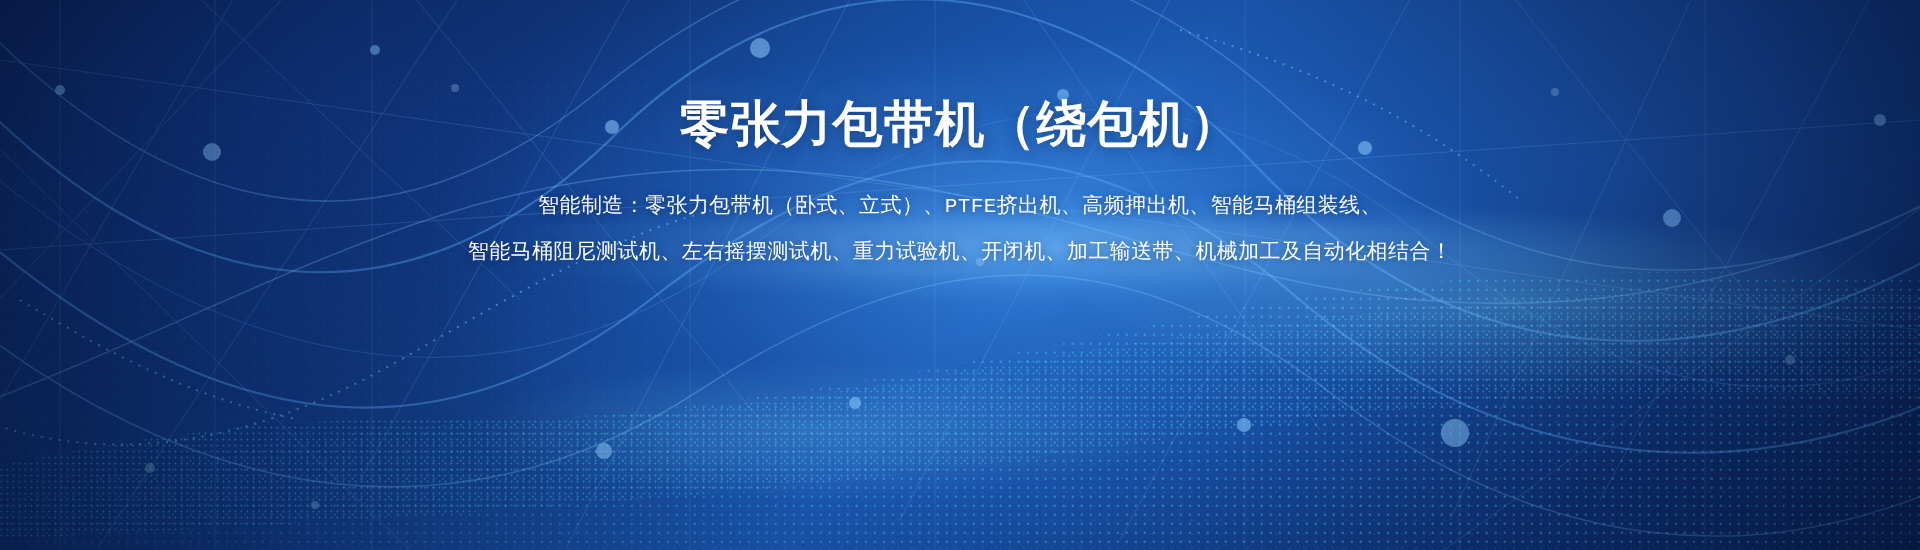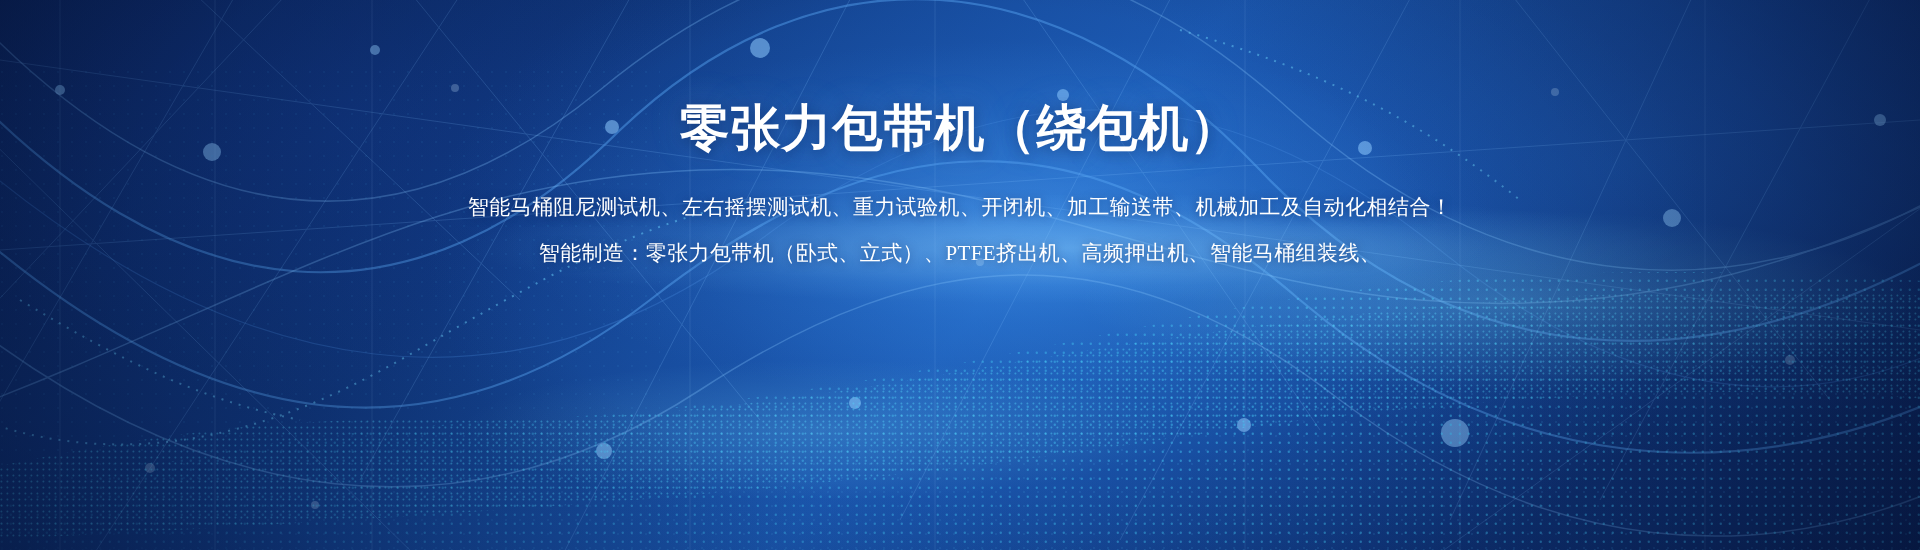--- a/index.html
+++ b/index.html
@@ -2,21 +2,21 @@
 <html><head>
 <meta charset="utf-8">
 <title>Banner</title>
 <style>
   html,body{margin:0;padding:0;background:#08235c;}
   *{box-sizing:border-box;}
   #banner{
     position:relative;
     width:1920px;height:550px;
     overflow:hidden;
-    font-family:Liberation Serif, serif;
+    font-family:Liberation Mono, monospace;
     background:#0b2b6b;
   }
   .layer{position:absolute;inset:0;}
   
   #bg-base{
     background:
       radial-gradient(ellipse 900px 520px at 56% 46%, rgba(47,132,228,0.62) 0%, rgba(30,96,190,0.34) 42%, rgba(17,58,140,0.0) 72%),
       radial-gradient(ellipse 700px 420px at 84% 30%, rgba(38,110,205,0.35) 0%, rgba(20,70,160,0.0) 70%),
       radial-gradient(ellipse 620px 380px at 18% 22%, rgba(18,58,140,0.55) 0%, rgba(10,35,95,0.0) 75%),
       linear-gradient(130deg,#0a2258 0%,#10387e 28%,#1a55ab 52%,#10377e 76%,#0a2154 100%);
@@ -200,18 +200,18 @@
   </svg>
 
   <div class="layer" id="bg-horizon"></div>
   <div class="layer" id="bg-vignette"></div>
 
   <div id="content">
 
     <div class="title">零张力包带机（绕包机）</div>
 
     <div id="subtitle-block">
+      <div class="subtitle">智能制造：零张力包带机（卧式、立式）、PTFE挤出机、高频押出机、智能马桶组装线、</div>
       <div class="subtitle">智能马桶阻尼测试机、左右摇摆测试机、重力试验机、开闭机、加工输送带、机械加工及自动化相结合！</div>
-      <div class="subtitle">智能制造：零张力包带机（卧式、立式）、PTFE挤出机、高频押出机、智能马桶组装线、</div>
     </div>
 
   </div>
 </div>
 
 </body></html>

